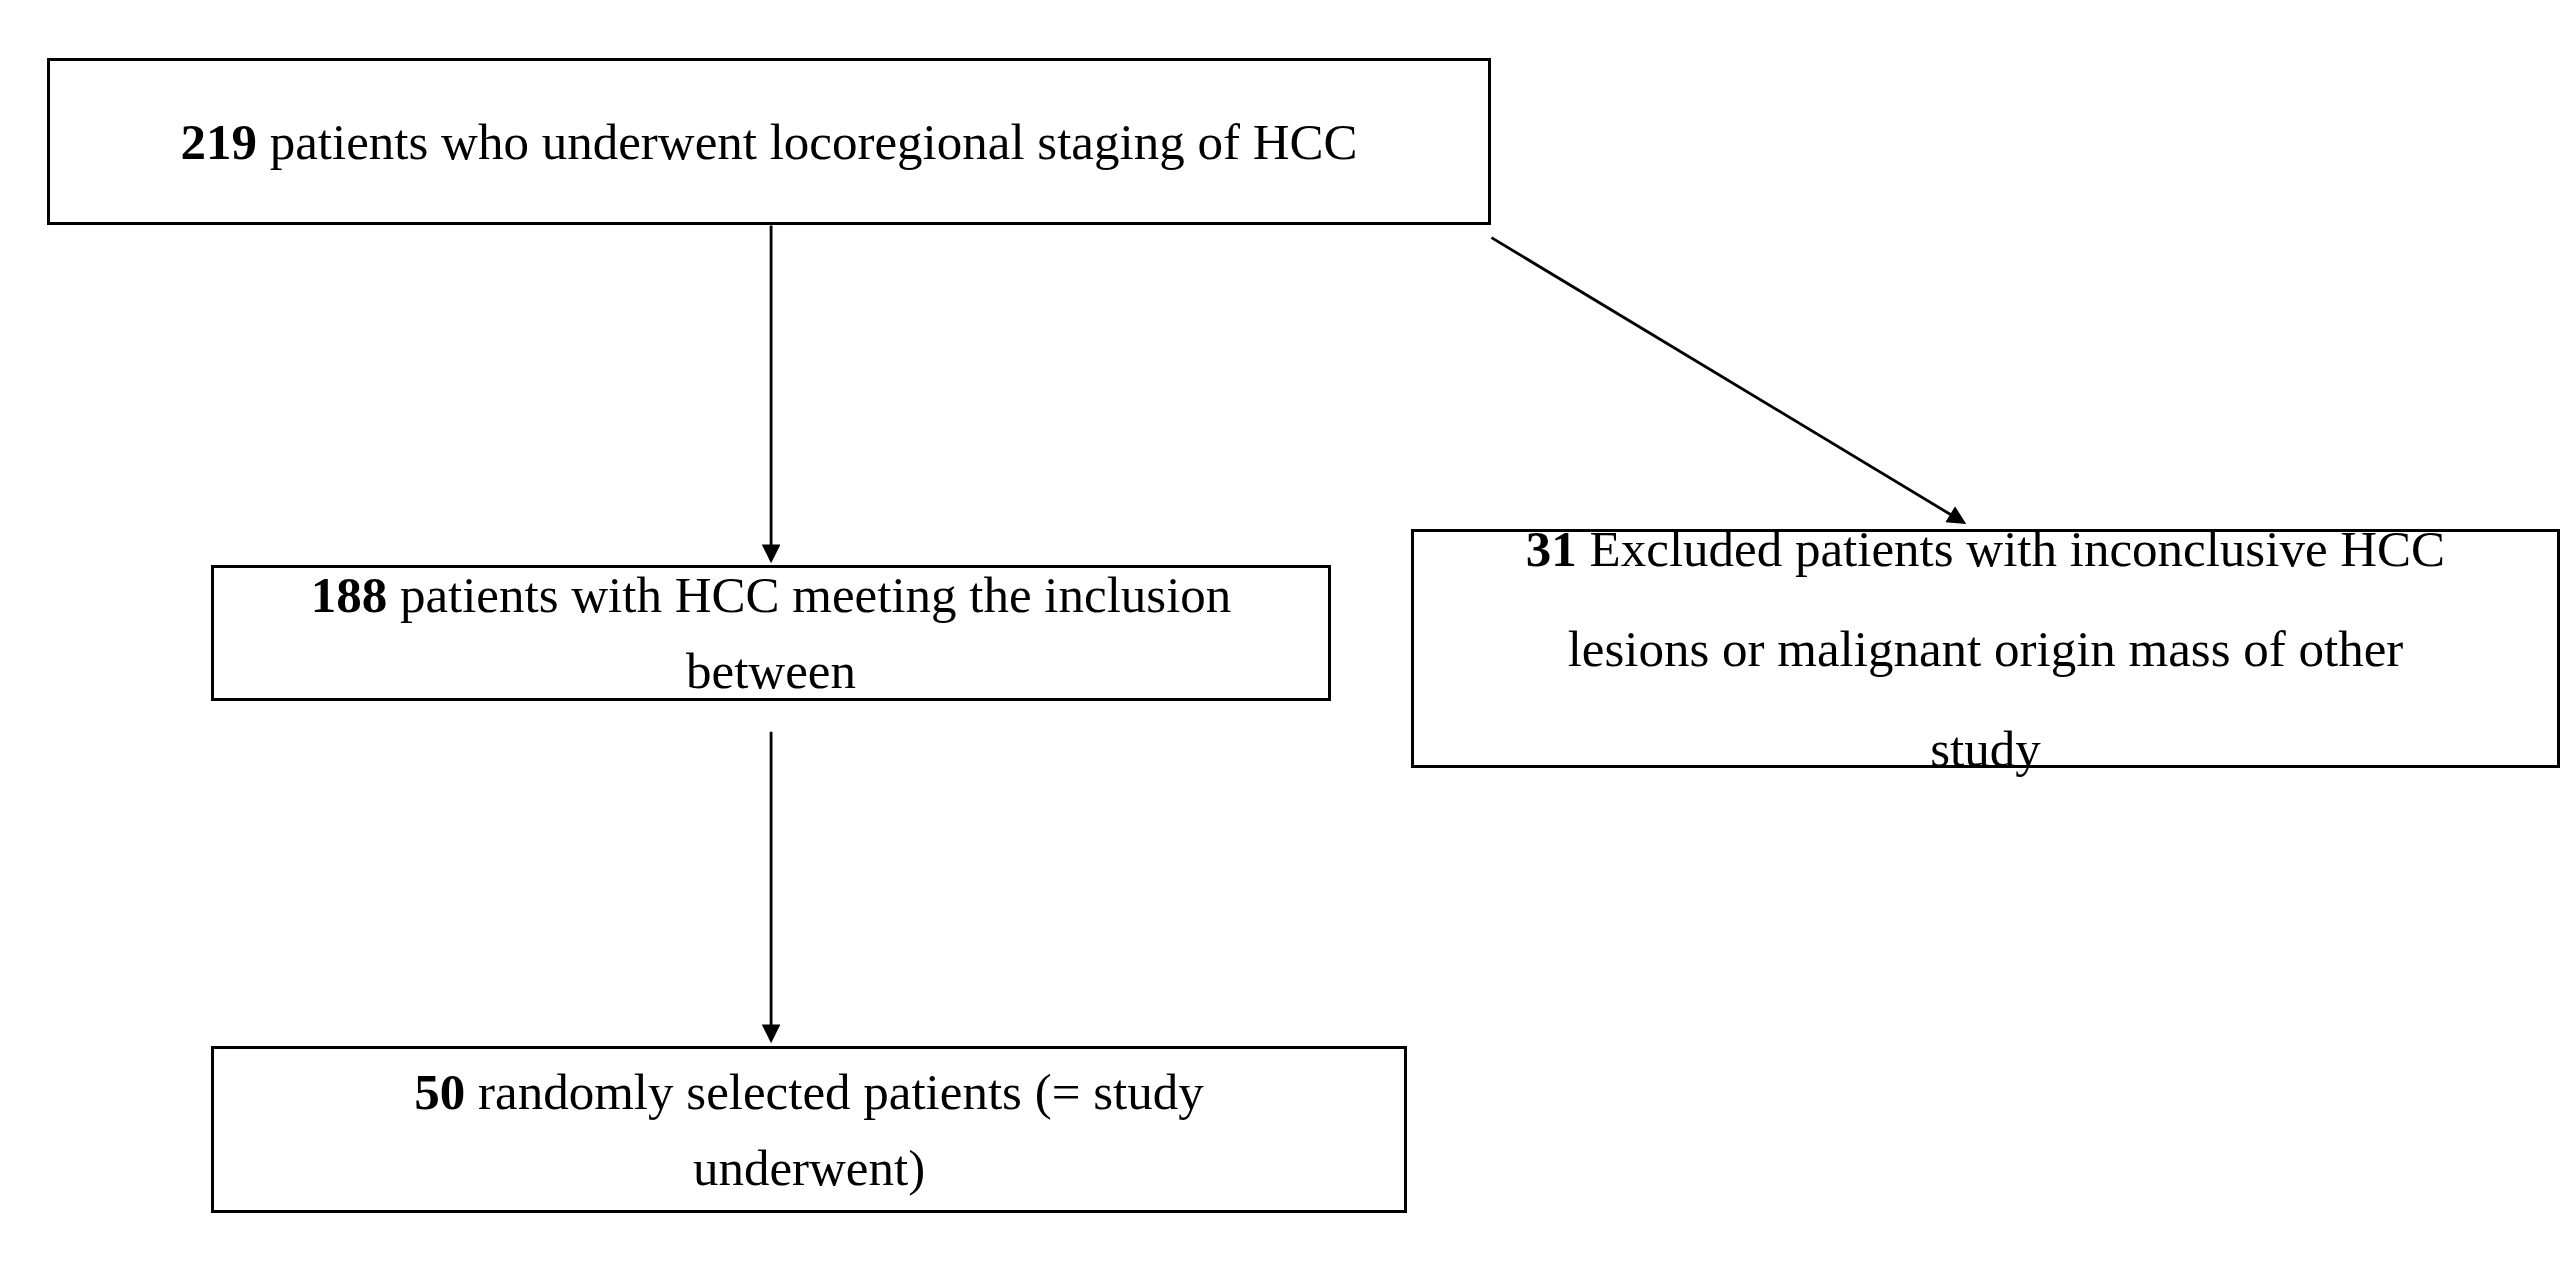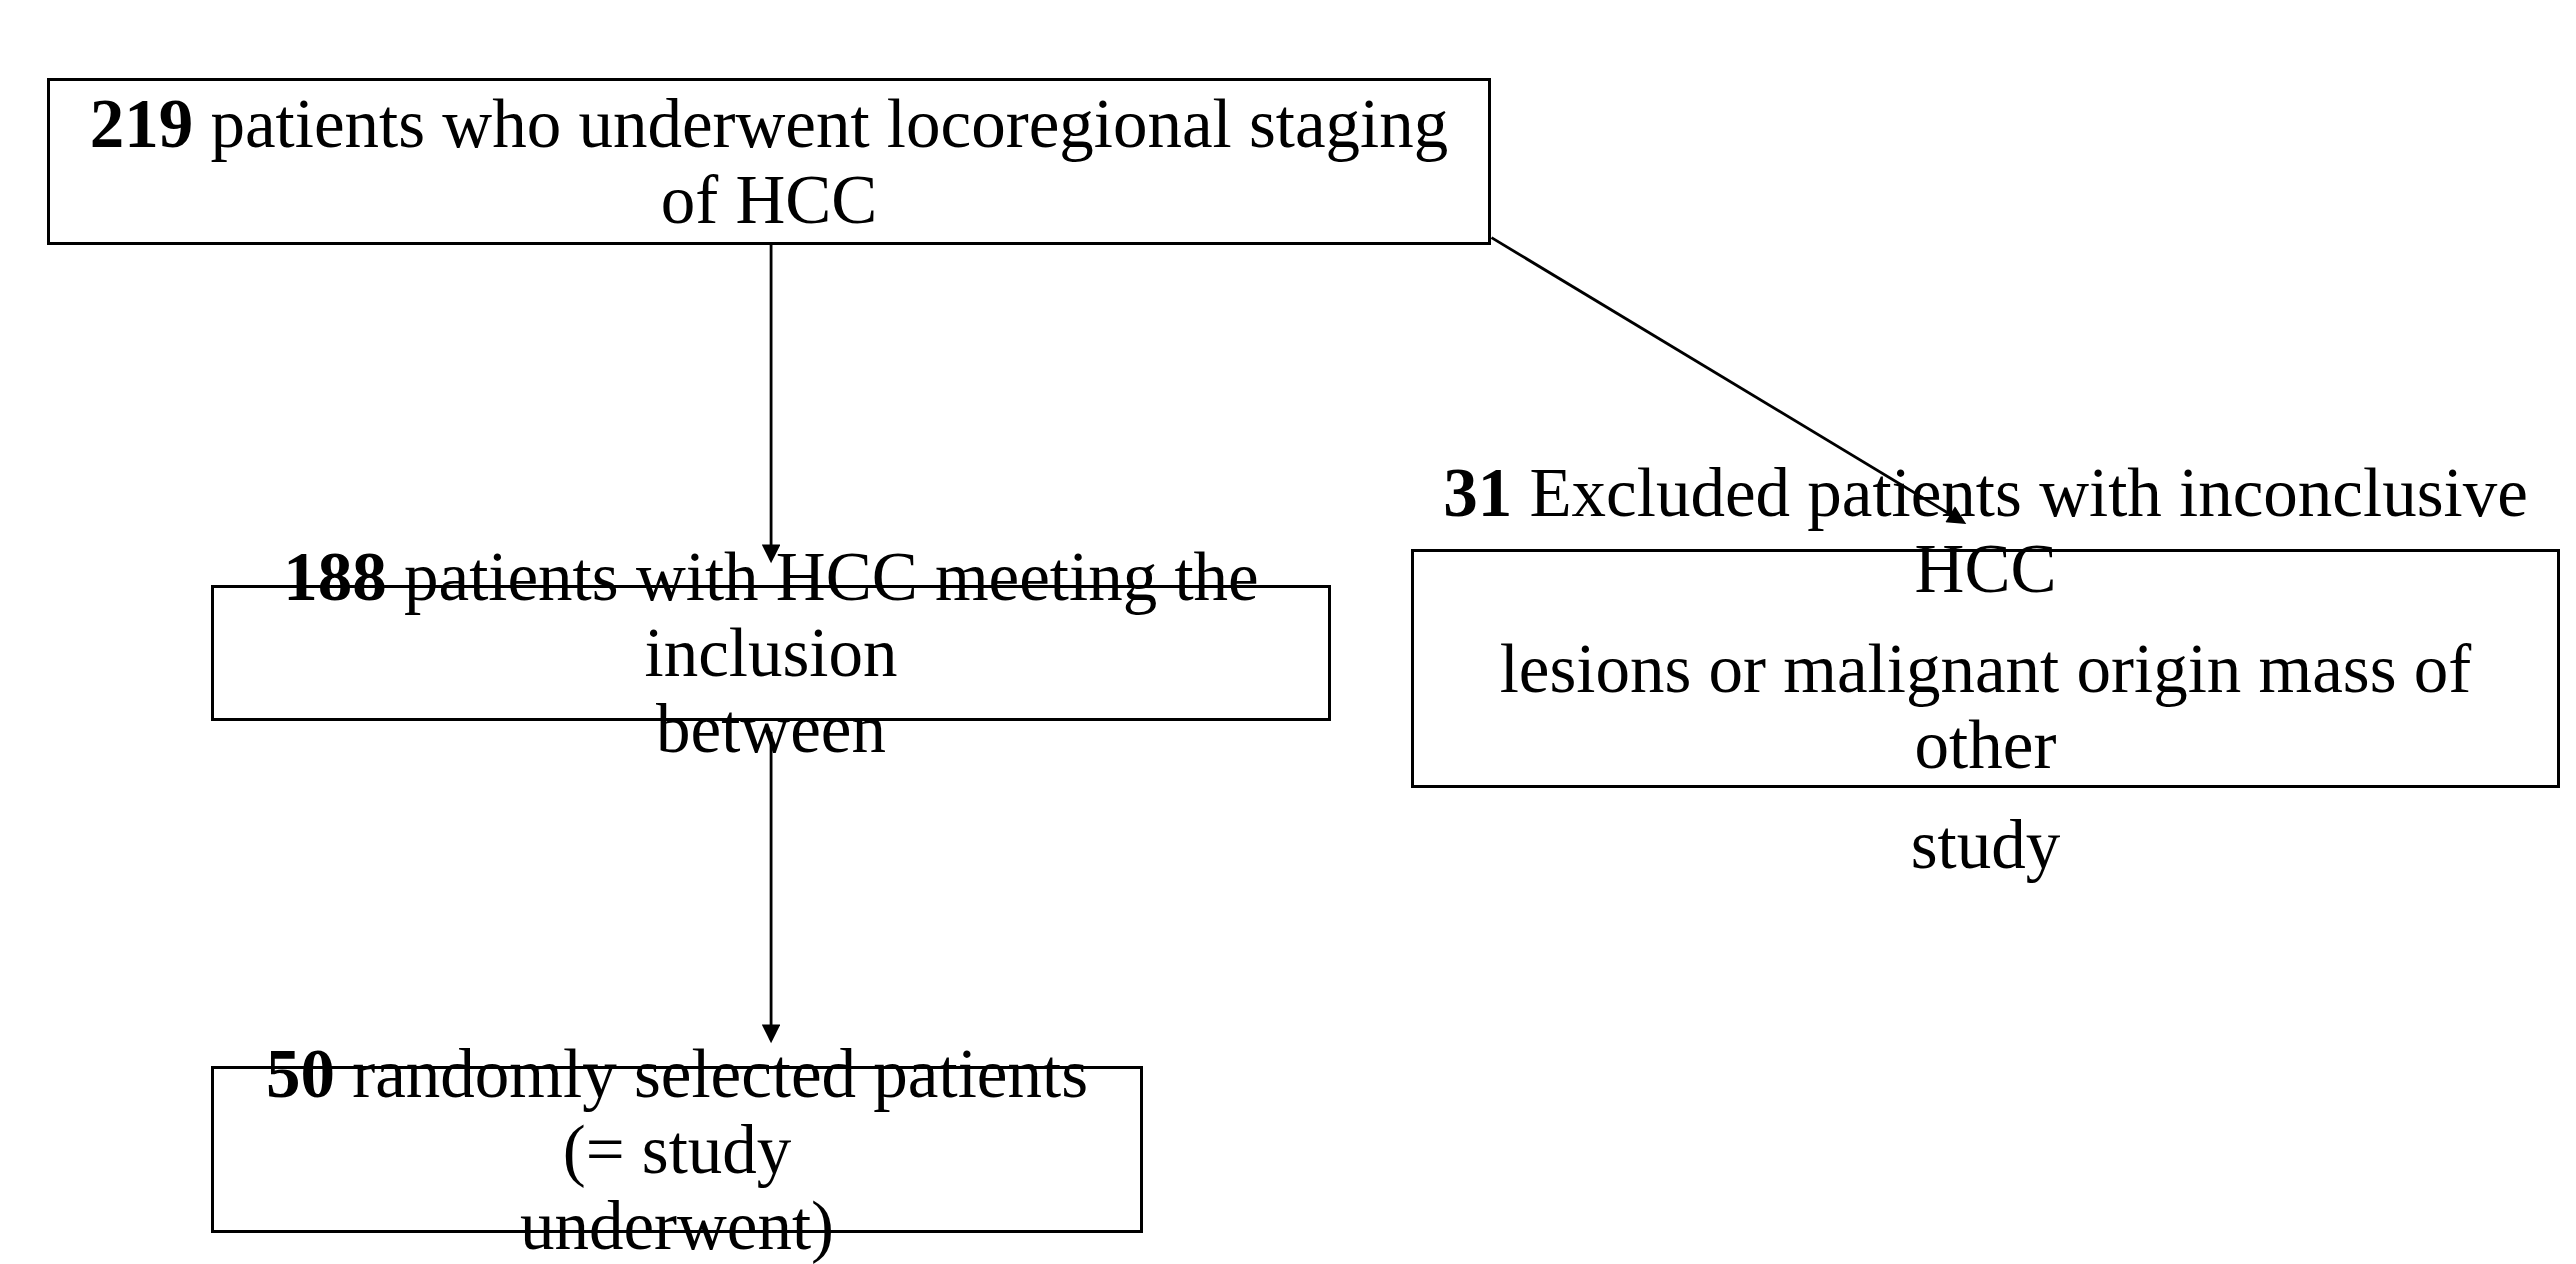--- a/index.html
+++ b/index.html
@@ -23,32 +23,31 @@
   }
   .box {
     position: absolute;
     box-sizing: border-box;
     border: 3.7px solid #000000;
     background: #ffffff;
     display: flex;
     flex-direction: column;
     justify-content: center;
     text-align: center;
-    font-size: 69px;
+    font-size: 51px;
     line-height: 76px;
     padding: 0 17px;
-    margin-top: 20px;
   }
   .box .num {
     font-weight: 700;
   }
   #box-screened   { left: 47px;   top: 58px;   width: 1444px; height: 167px; }
   #box-included   { left: 211px;  top: 565px;  width: 1120px; height: 136px; }
   #box-excluded   { left: 1411px; top: 529px;  width: 1149px; height: 239px; gap: 24px; }
-  #box-population { left: 211px;  top: 1046px; width: 932px; height: 167px; }
+  #box-population { left: 211px;  top: 1046px; width: 1196px; height: 167px; }
   svg.arrows {
     position: absolute;
     inset: 0;
     pointer-events: none;
   }
   svg.arrows line {
     stroke: #000000;
     stroke-width: 3;
   }
 </style>

